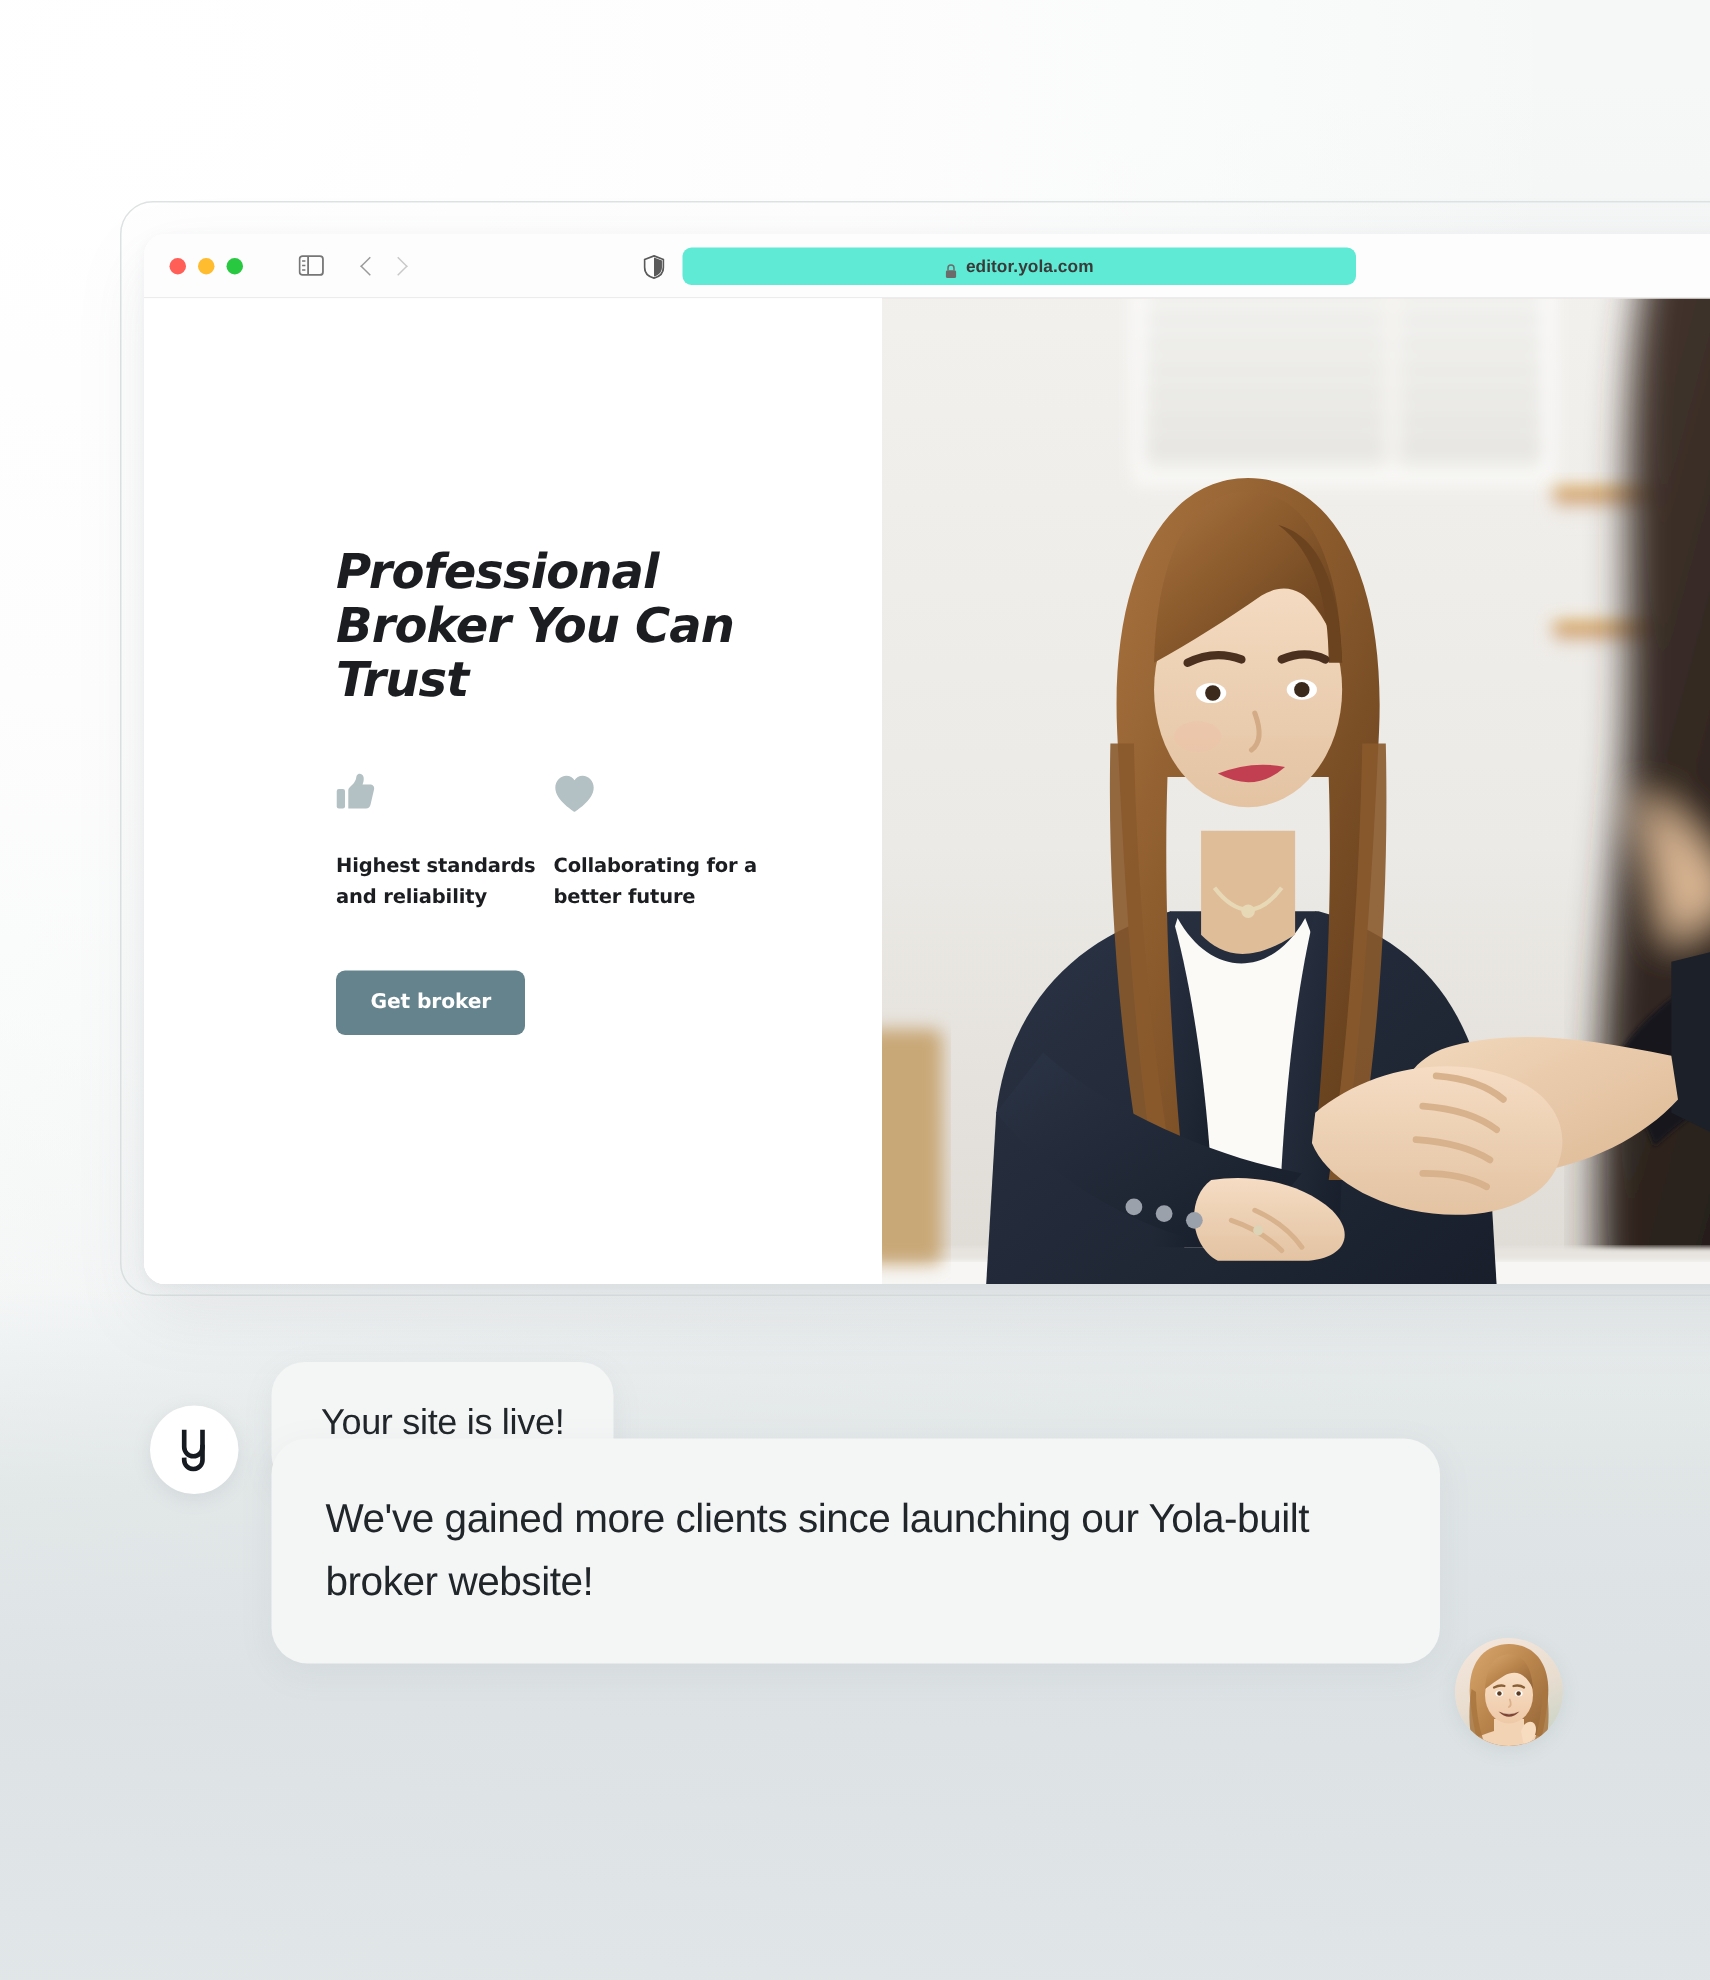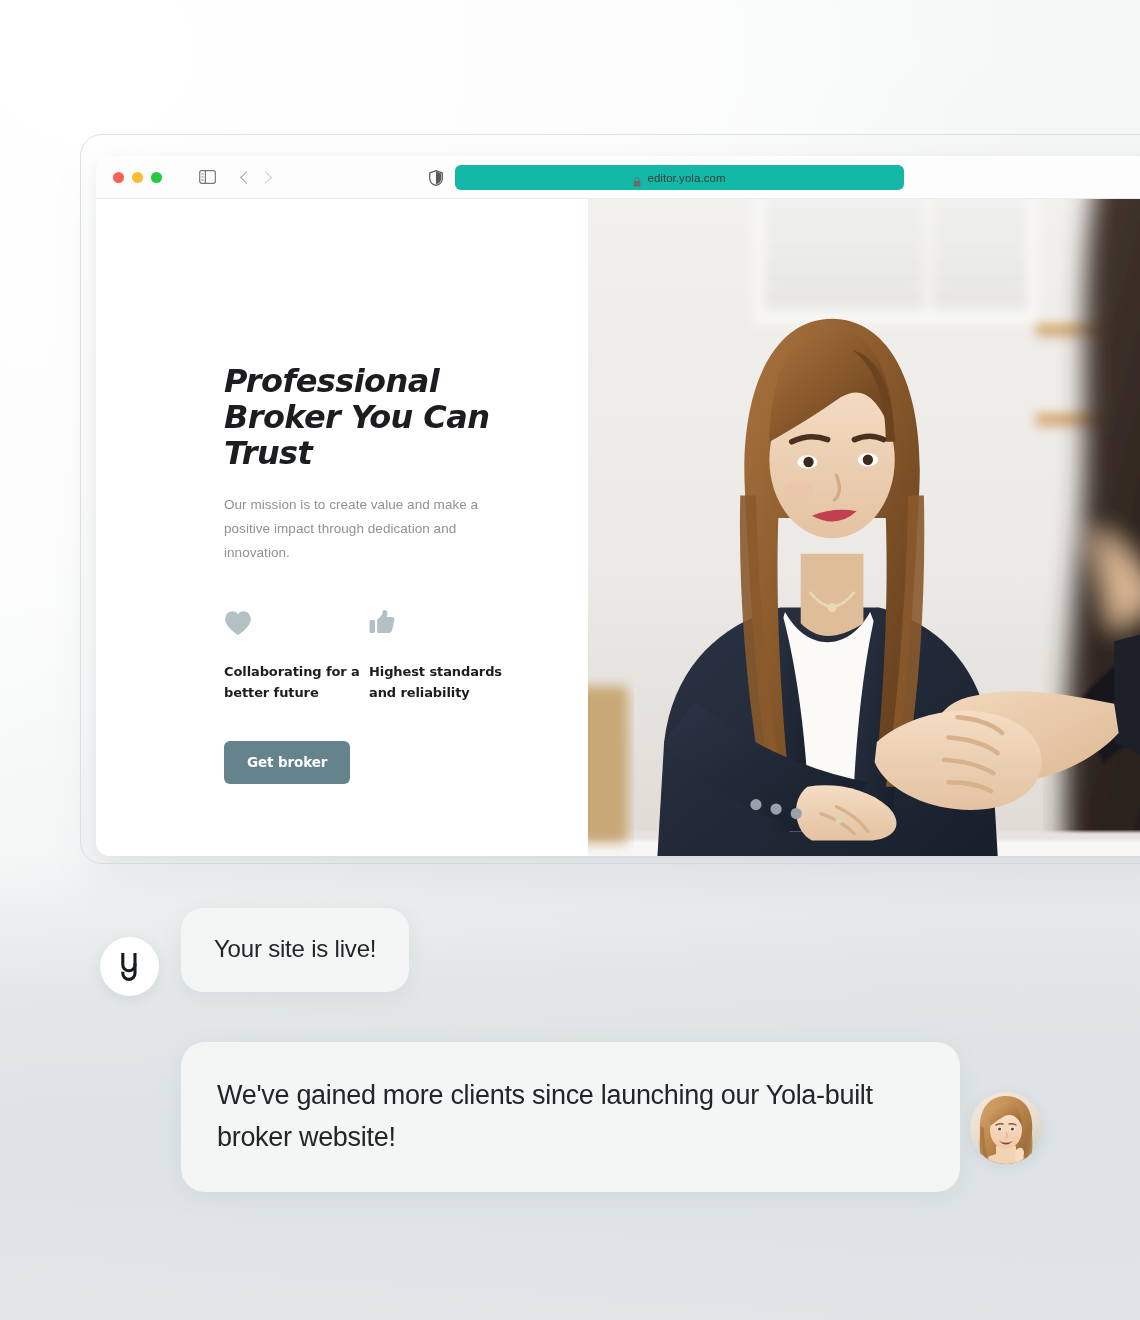--- a/index.html
+++ b/index.html
@@ -61,22 +61,22 @@
   #nav-arrows { display:flex; gap:10px; margin-left:26px; }
   .chev { width:9px; height:9px; border-top:1.6px solid #9a9a9a; border-right:1.6px solid #9a9a9a; }
   .chev.back { transform:rotate(-135deg); }
   .chev.fwd  { transform:rotate(45deg); border-color:#c9c9c9; }
 
   #shield-icon { position:absolute; left:333px; top:14px; width:14px; height:16px; }
 
   #urlbar {
     position:absolute; left:359px; top:9px;
     width:449px; height:25px;
-    background:#14b8a6; border-radius:6px;
-    display:flex; align-items:center; justify-content:center;
+    background:#5eead4; border-radius:6px;
+    display:flex; align-items:center; justify-content:center;font-weight:bold;
   }
   #lock-icon { width:8px; height:10px; margin-right:6px; }
   #url-text { font-size:11.5px; color:#3a3a3a; letter-spacing:.05px; }
 
   
   #viewport { position:relative; height:657px; width:100%; display:flex; background:#fff; }
 
   
   #hero-copy { position:relative; width:492px; height:100%; background:#ffffff; }
   #hero-inner { position:absolute; left:128px; top:164px; width:290px; }
@@ -149,21 +149,21 @@
     padding:27px 33px 29px;
     background:#f4f5f5;
     border-radius:22px;
     box-shadow:0 6px 20px rgba(130,142,148,.10);
   }
   #bubble-system .msg {
     font-size:24px; line-height:28px; color:#21262a; letter-spacing:-.2px;
   }
 
   #bubble-user {
-    position:absolute; left:181px; top:1042px;
+    position:absolute; left:181px; top:959px;
     width:779px;
     padding:32px 36px 34px;
     background:#f4f5f5;
     border-radius:24px;
     box-shadow:0 6px 22px rgba(130,142,148,.10);
   }
   #bubble-user .msg {
     font-size:27px; line-height:42px; color:#21262a; letter-spacing:-.3px;
   }
 
@@ -225,41 +225,40 @@
       <span id="url-text">editor.yola.com</span>
     </div>
 
   </div>
 
   <div id="viewport">
 
     <div id="hero-copy">
       <div id="hero-inner">
         <h1 id="hero-title">Professional Broker You Can Trust</h1>
-        <p id="hero-sub">Our mission is to create value and make a positive impact through dedication and innovation.</p>
 
         <div id="features">
-
-          <div class="feature">
-            <span class="feature-icon">
-              <svg width="28" height="28" viewBox="0 0 28 26" xmlns="http://www.w3.org/2000/svg">
-                <path d="M14 25.2S1.2 17.6 1.2 9.1C1.2 4.6 4.6 1.2 8.6 1.2c2.4 0 4.4 1.2 5.4 3 1-1.8 3-3 5.4-3 4 0 7.4 3.4 7.4 7.9 0 8.5-12.8 16.1-12.8 16.1z" fill="#b3c0c4"></path>
-              </svg>
-            </span>
-            <div class="feature-label">Collaborating for a better future</div>
-          </div>
 
           <div class="feature">
             <span class="feature-icon">
               <svg width="26" height="28" viewBox="0 0 26 28" xmlns="http://www.w3.org/2000/svg">
                 <rect x="0.5" y="11" width="5.5" height="13" rx="1.4" fill="#b3c0c4"></rect>
                 <path d="M8.2 24V11.6c0-.6.3-1.1.7-1.5 1.6-1.3 4-3.6 4.5-6.2.2-1.1.2-2.3 1.3-2.8 1.6-.7 3.4.4 3.7 2.1.3 1.6-.1 3.3-.7 4.8h5.2c1.6 0 2.9 1.5 2.5 3.1l-2.4 10.4A3.2 3.2 0 0120 24z" fill="#b3c0c4"></path>
               </svg>
             </span>
             <div class="feature-label">Highest standards and reliability</div>
+          </div>
+
+          <div class="feature">
+            <span class="feature-icon">
+              <svg width="28" height="28" viewBox="0 0 28 26" xmlns="http://www.w3.org/2000/svg">
+                <path d="M14 25.2S1.2 17.6 1.2 9.1C1.2 4.6 4.6 1.2 8.6 1.2c2.4 0 4.4 1.2 5.4 3 1-1.8 3-3 5.4-3 4 0 7.4 3.4 7.4 7.9 0 8.5-12.8 16.1-12.8 16.1z" fill="#b3c0c4"></path>
+              </svg>
+            </span>
+            <div class="feature-label">Collaborating for a better future</div>
           </div>
 
         </div>
 
         <button id="cta-button">Get broker</button>
       </div>
     </div>
 
     <div id="hero-photo">
       <svg viewBox="0 0 552 657" preserveAspectRatio="xMidYMid slice" xmlns="http://www.w3.org/2000/svg">

